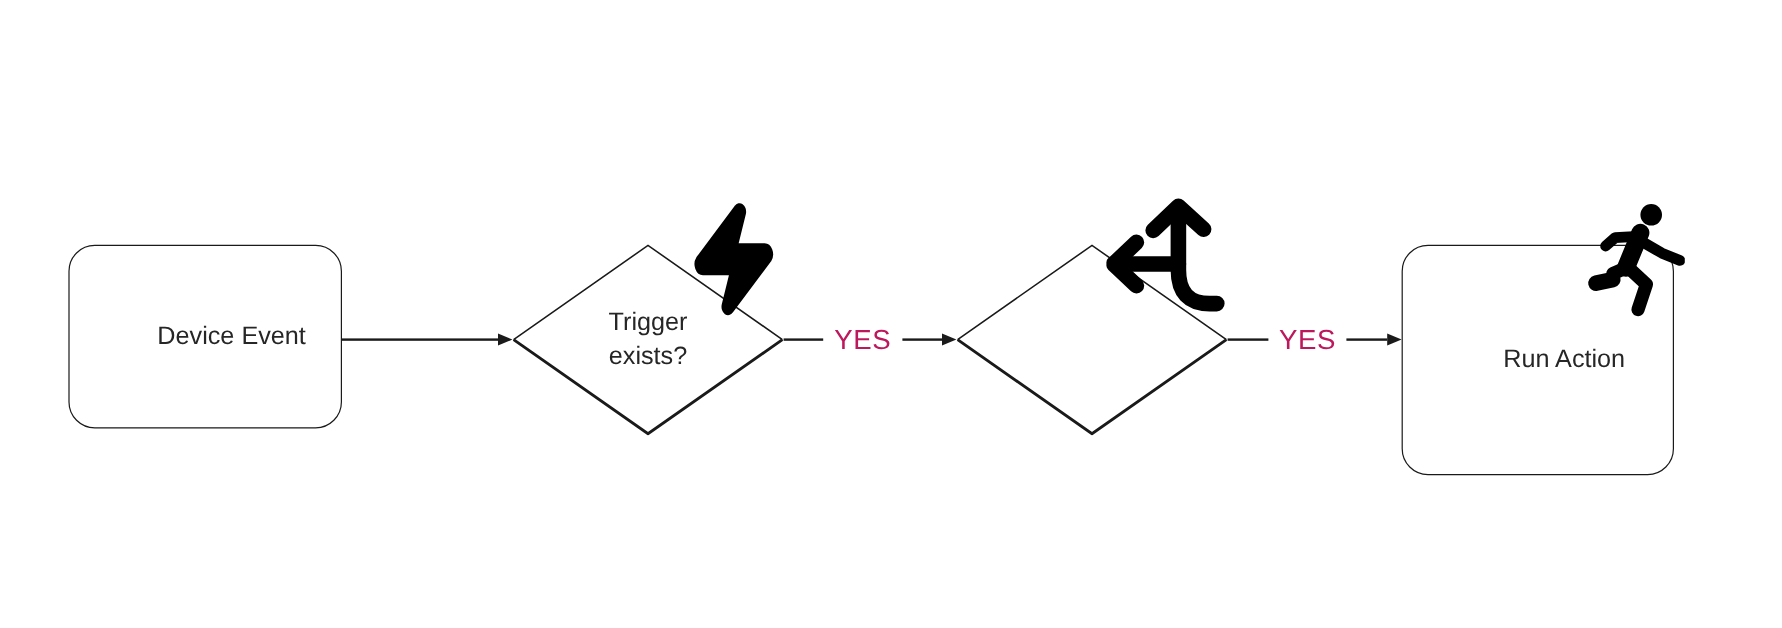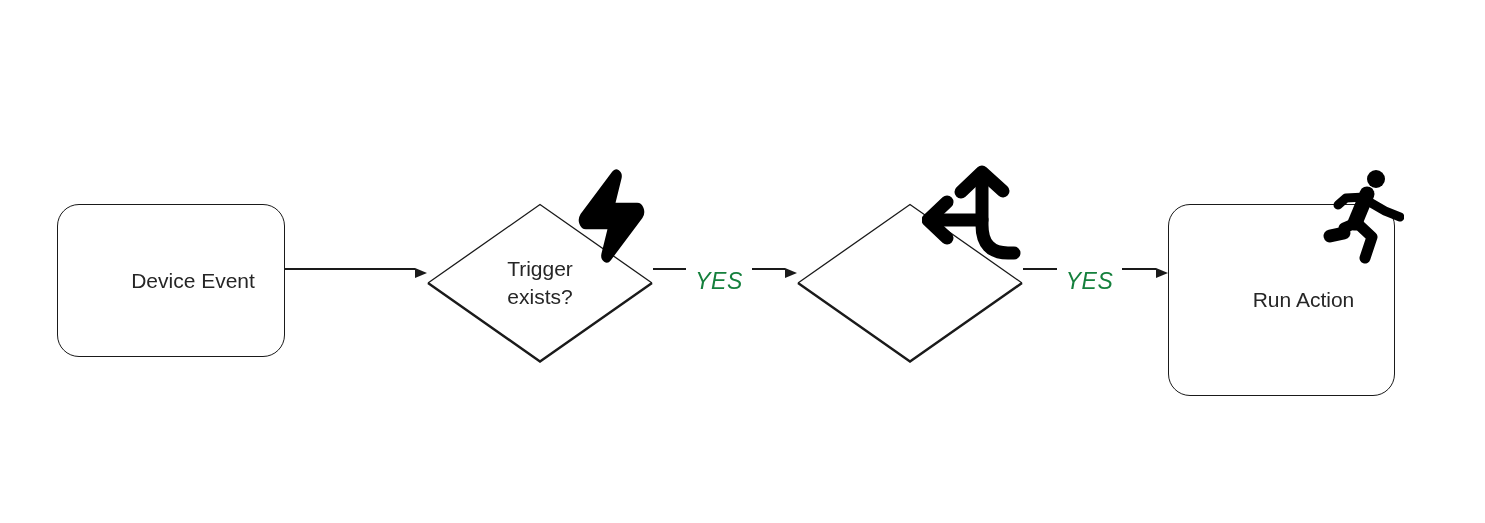--- a/index.html
+++ b/index.html
@@ -26,24 +26,23 @@
     border-radius: 22px;
     background: #ffffff;
     padding-left: 44px;
   }
   .diamond-node svg.shape { position: absolute; left: 0; top: 0; }
   .diamond-label { position: relative; line-height: 1.35; }
   .diamond-label span { display: block; }
   .connector {
     position: absolute;
     display: flex;
-    align-items: flex-start;
+    align-items: center;
     height: 30px;
-    color: #15803d;
-    font-style: italic;
+    color: #be185d;
   }
   .cline { flex: 1; height: 1.6px; background: #1a1a1a; }
   .clabel { font-size: 23px; letter-spacing: 0.5px; margin: 0 9px; white-space: nowrap; }
   .arrowhead {
     width: 0; height: 0;
     border-left: 12px solid #1a1a1a;
     border-top: 5.5px solid transparent;
     border-bottom: 5.5px solid transparent;
   }
   .icon { position: absolute; }

